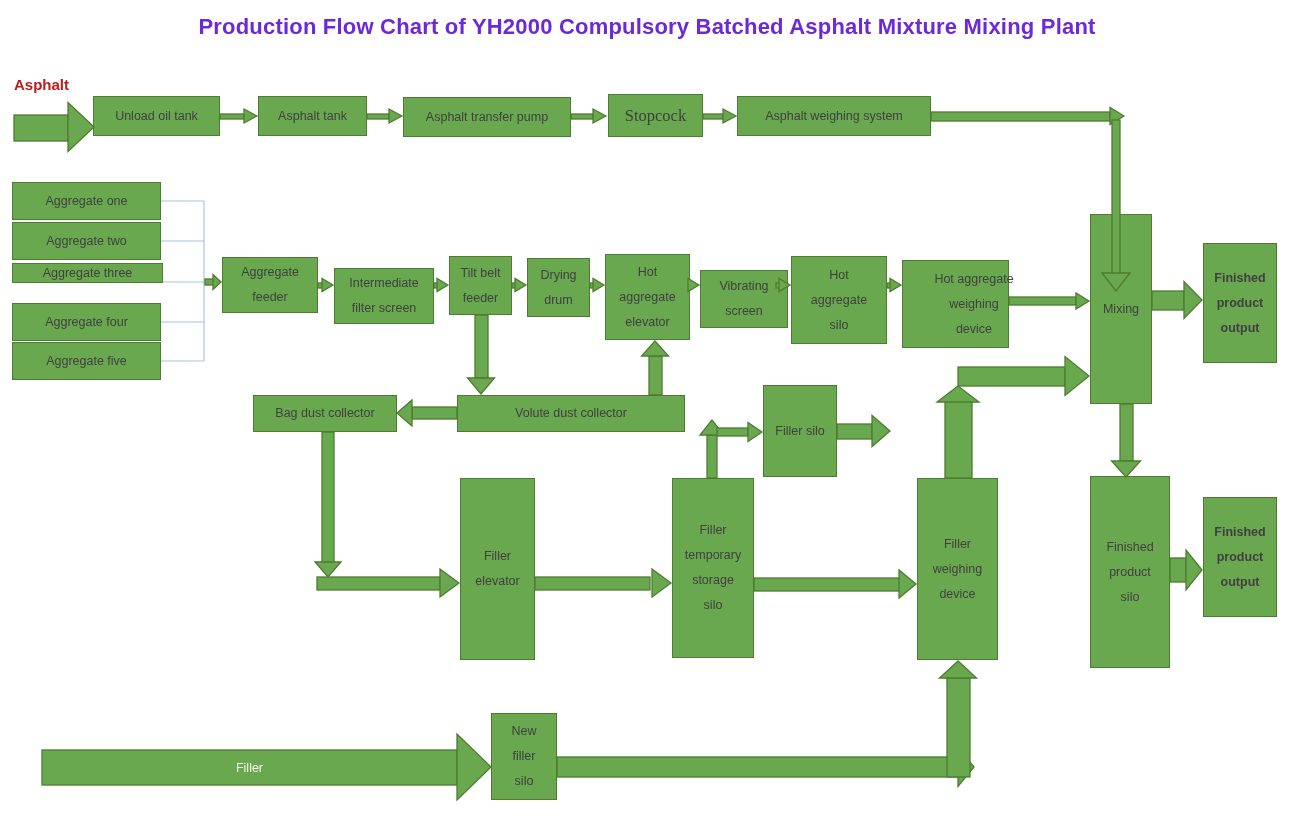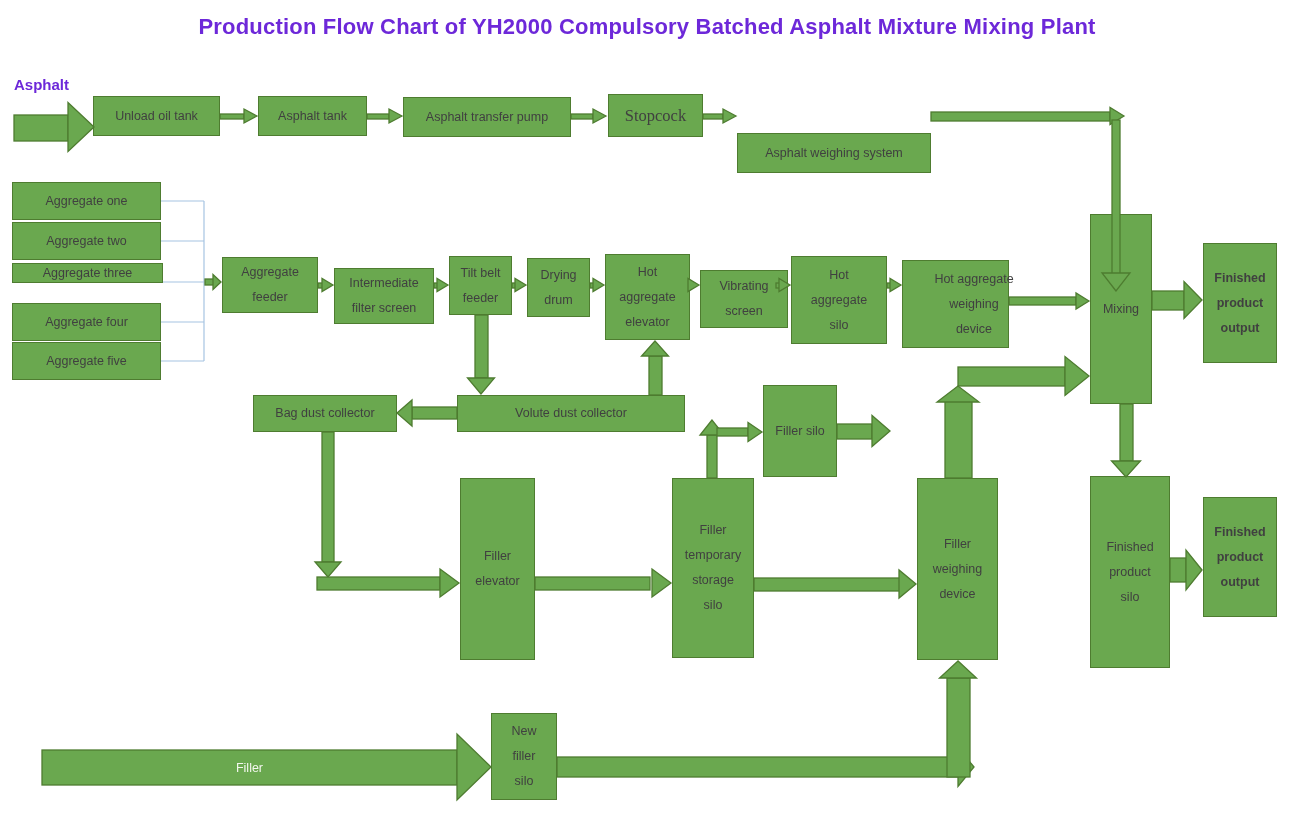--- a/index.html
+++ b/index.html
@@ -44,21 +44,21 @@
     font-size: 22px;
     font-weight: 600;
     letter-spacing: 0.2px;
     color: #6d28d9;
   }
   .asphalt-label {
     position: absolute;
     left: 14px; top: 76px;
     font-size: 15px;
     font-weight: bold;
-    color: #6d28d9;
+    color: #b91c1c;
   }
   .filler-label {
     position: absolute;
     left: 42px; top: 750px;
     width: 415px; height: 35px;
     display: flex;
     align-items: center;
     justify-content: center;
     color: #f3f7ee;
     font-size: 12.5px;
@@ -74,21 +74,21 @@
       </div>
       <div class="node" style="left: 258px; top: 96px; width: 109px; height: 40px;">
         <span>Asphalt tank</span>
       </div>
       <div class="node" style="left: 403px; top: 97px; width: 168px; height: 40px;">
         <span>Asphalt transfer pump</span>
       </div>
       <div class="node serif" style="left: 608px; top: 94px; width: 95px; height: 43px;">
         <span>Stopcock</span>
       </div>
-      <div class="node" style="left: 737px; top: 96px; width: 194px; height: 40px; margin-top: 37px;">
+      <div class="node" style="left: 737px; top: 96px; width: 194px; height: 40px;">
         <span>Asphalt weighing system</span>
       </div>
       <div class="node" style="left: 12px; top: 182px; width: 149px; height: 38px;">
         <span>Aggregate one</span>
       </div>
       <div class="node" style="left: 12px; top: 222px; width: 149px; height: 38px;">
         <span>Aggregate two</span>
       </div>
       <div class="node" style="left: 12px; top: 263px; width: 151px; height: 20px;">
         <span>Aggregate three</span>

